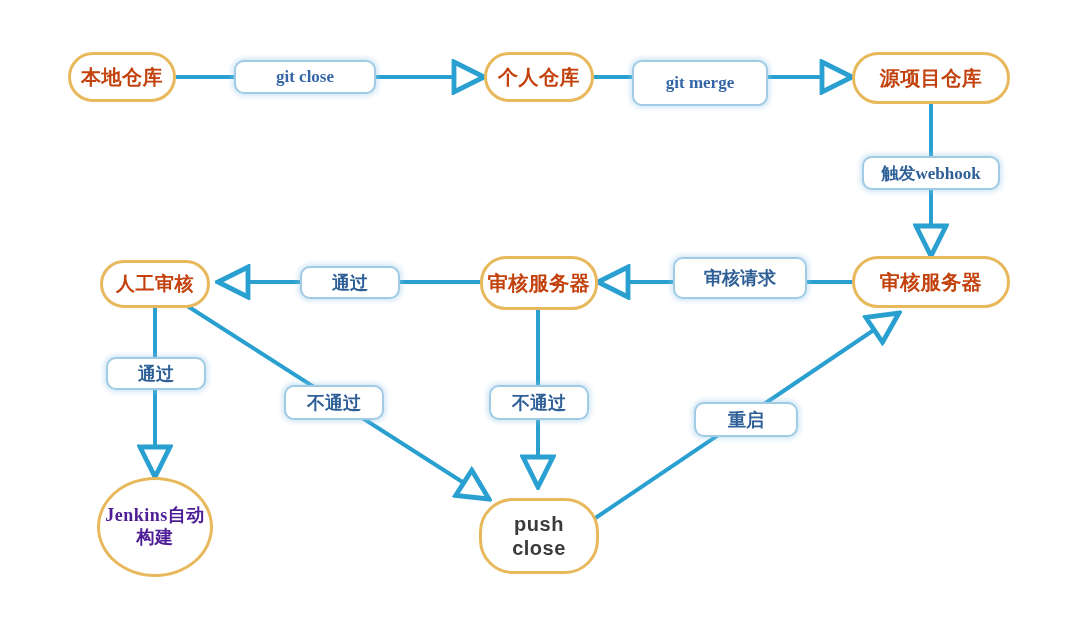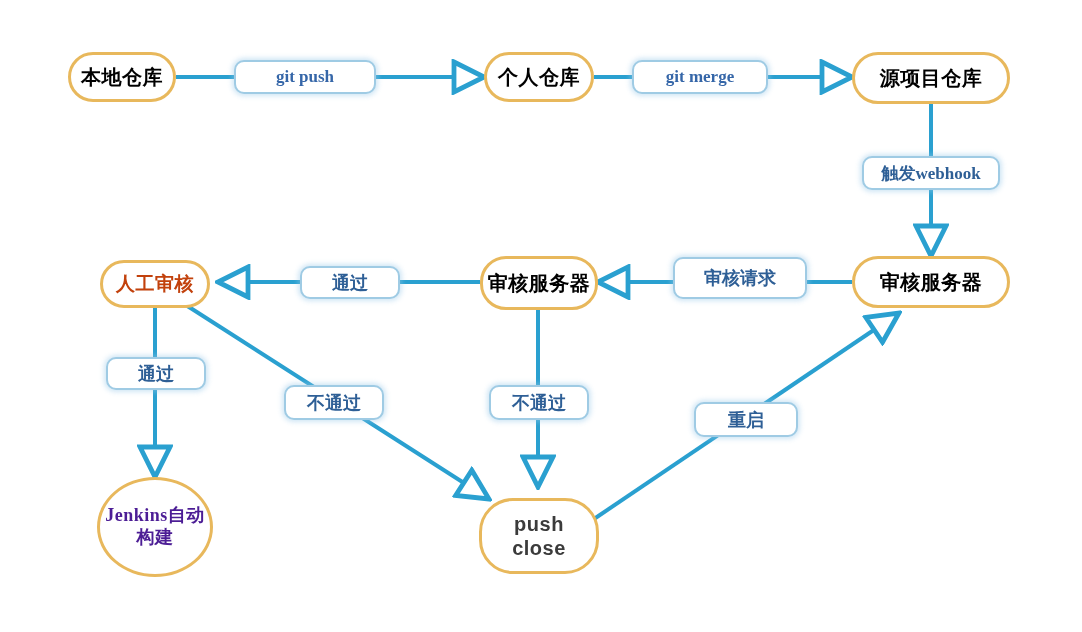--- a/index.html
+++ b/index.html
@@ -27,21 +27,21 @@
   
   .node {
     position: absolute;
     box-sizing: border-box;
     display: flex;
     align-items: center;
     justify-content: center;
     text-align: center;
     border: 3px solid #E8B85C;
     background: #ffffff;
-    color: #000000;
+    color: #c2410c;
     font-weight: bold;
     font-size: 20px;
     line-height: 1.22;
     letter-spacing: 0.5px;
     z-index: 4;
   }
   .node.capsule { border-radius: 26px; }
   .node.oval    { border-radius: 50%; }
   .node.jenkins {
     color: #4c1d95;
@@ -156,24 +156,24 @@
     <span>Jenkins自动</span>
     <span>构建</span>
   </div>
 
   <div class="node capsule merge" style="left:479px; top:498px; width:120px; height:76px; flex-direction:column; border-radius:34px;">
     <span>push</span>
     <span>close</span>
   </div>
 
   <div class="label mono-git" style="left:234px; top:60px; width:142px; height:34px;">
-    <span>git push</span>
-  </div>
-
-  <div class="label mono-git" style="left:632px; top:60px; width:136px; height:34px;">
+    <span>git close</span>
+  </div>
+
+  <div class="label mono-git" style="left:632px; top:60px; width:136px; height:46px;">
     <span>git merge</span>
   </div>
 
   <div class="label webhook" style="left:862px; top:156px; width:138px; height:34px;">
     <span>触发webhook</span>
   </div>
 
   <div class="label serif" style="left:673px; top:257px; width:134px; height:42px;">
     <span>审核请求</span>
   </div>

